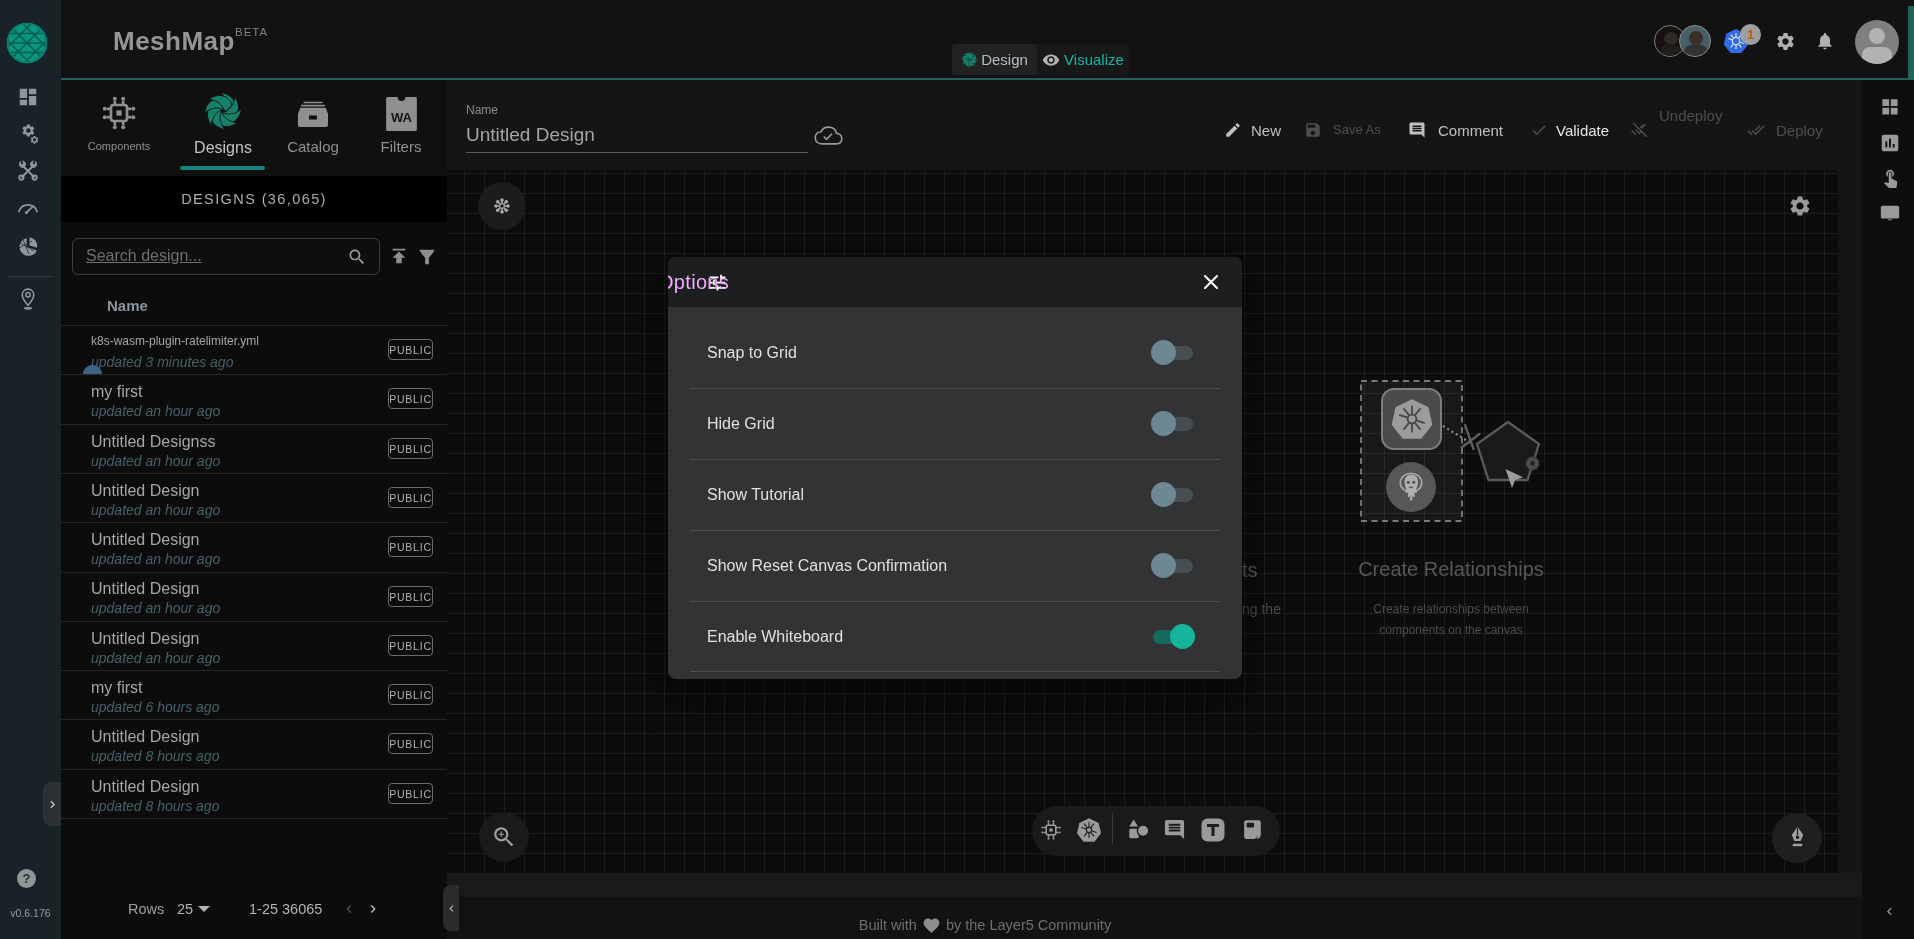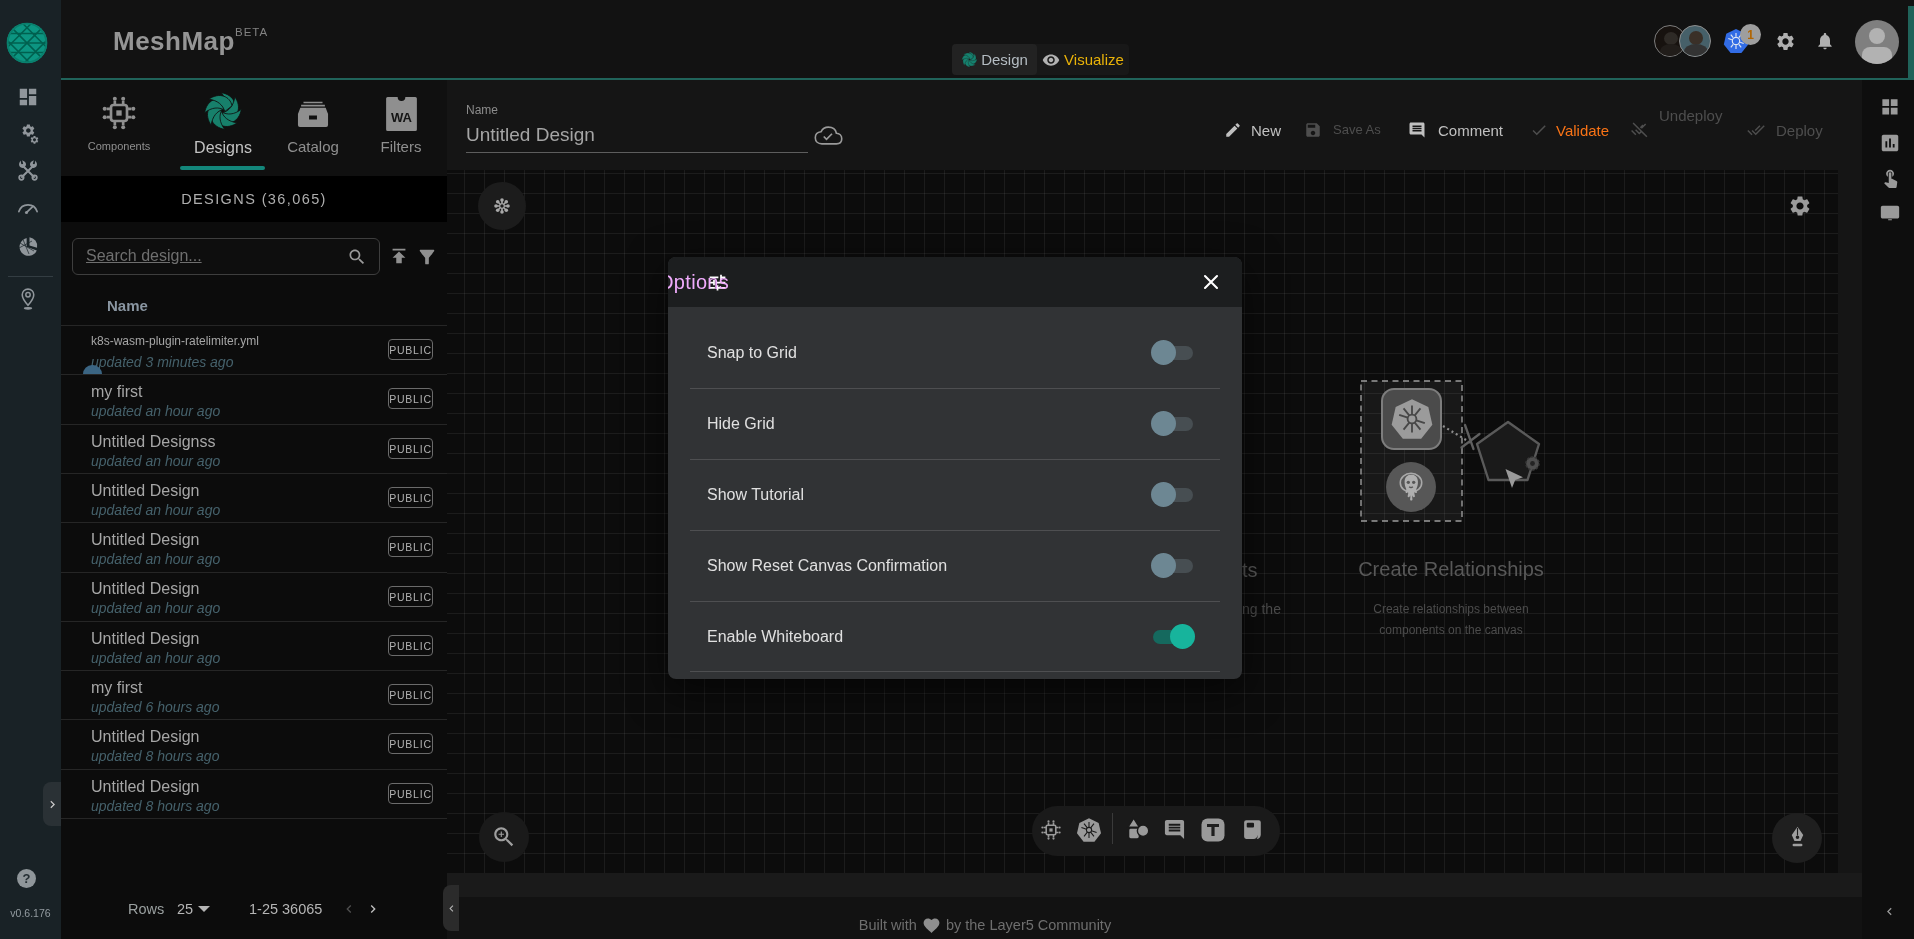--- a/index.html
+++ b/index.html
@@ -30,21 +30,21 @@
           <use href="#blade" transform="rotate(270 12 12)"></use>
           <use href="#blade" transform="rotate(315 12 12)"></use>
         </g>
     </svg>
     <span style="font-size:15px;color:#b4bcc2;">Design</span>
   </div>
   <div class="abs flex" style="left:1037px;top:44px;width:92px;height:31px;justify-content:center;">
     <svg width="18" height="18" viewBox="0 0 24 24" style="margin-right:4px;">
         <path fill="#b2b2b2" d="M12 4.5C7 4.5 2.73 7.61 1 12c1.73 4.39 6 7.5 11 7.5s9.27-3.11 11-7.5c-1.73-4.39-6-7.5-11-7.5zM12 17c-2.76 0-5-2.24-5-5s2.24-5 5-5 5 2.24 5 5-2.24 5-5 5zm0-8c-1.66 0-3 1.34-3 3s1.34 3 3 3 3-1.34 3-3-1.34-3-3-3z"></path>
       </svg>
-    <span style="font-size:15px;color:#eab308;">Visualize</span>
+    <span style="font-size:15px;color:#14b8a6;">Visualize</span>
   </div>
 
   <div class="abs" style="left:1654px;top:25px;width:32px;height:32px;border-radius:50%;background:#17120f;border:1px solid #7d7d7d;overflow:hidden;">
     <div style="position:absolute;left:9px;top:6px;width:14px;height:13px;border-radius:50%;background:#2e2a26;"></div>
     <div style="position:absolute;left:5px;top:18px;width:22px;height:14px;border-radius:50% 50% 0 0;background:#211d1a;"></div>
   </div>
   <div class="abs" style="left:1679px;top:25px;width:32px;height:32px;border-radius:50%;background:#466069;border:1px solid #8d8d8d;overflow:hidden;">
     <div style="position:absolute;left:9px;top:5px;width:14px;height:14px;border-radius:50%;background:#3a3028;"></div>
     <div style="position:absolute;left:4px;top:18px;width:24px;height:15px;border-radius:50% 50% 0 0;background:#333;"></div>
   </div>
@@ -221,21 +221,21 @@
       <path fill="#4e4e4e" d="M17 3H5c-1.11 0-2 .9-2 2v14c0 1.1.89 2 2 2h14c1.1 0 2-.9 2-2V7l-4-4zm-5 16c-1.66 0-3-1.34-3-3s1.34-3 3-3 3 1.34 3 3-1.34 3-3 3zm3-10H5V5h10v4z"></path>
     </svg>
   <div class="abs" style="left:1333px;top:122px;font-size:13px;color:#4e4e4e;">Save As</div>
   <svg class="abs" style="left:1408px;top:121px;" width="18" height="18" viewBox="0 0 24 24">
       <path fill="#c0c0c0" d="M21.99 4c0-1.1-.89-2-1.99-2H4c-1.1 0-2 .9-2 2v12c0 1.1.9 2 2 2h14l4 4-.01-18zM18 14H6v-2h12v2zm0-3H6V9h12v2zm0-3H6V6h12v2z"></path>
     </svg>
   <div class="abs" style="left:1438px;top:122px;font-size:15px;color:#c0c0c0;">Comment</div>
   <svg class="abs" style="left:1530px;top:121px;" width="18" height="18" viewBox="0 0 24 24">
       <path fill="#4e4e4e" d="M9 16.17 4.83 12l-1.42 1.41L9 19 21 7l-1.41-1.41z"></path>
     </svg>
-  <div class="abs" style="left:1556px;top:122px;font-size:15px;color:#f97316;">Validate</div>
+  <div class="abs" style="left:1556px;top:122px;font-size:15px;color:#e5e5e5;">Validate</div>
   <svg class="abs" style="left:1630px;top:121px;" width="18" height="18" viewBox="0 0 24 24">
       <path fill="#4e4e4e" d="M4.84 1.98 3.43 3.39l10.38 10.38-1.41 1.41-4.24-4.24-1.41 1.41 5.66 5.66 2.83-2.83 6.6 6.6 1.41-1.41L4.84 1.98zm13.21 4.25-1.41-1.42-3.54 3.54 1.41 1.41 3.54-3.53zm3.54-1.42L20.17 3.4l-5.66 5.66 1.41 1.41 5.67-5.66zm-20.17 8.6 5.66 5.66 1.41-1.41-5.66-5.66-1.41 1.41z"></path>
     </svg>
   <div class="abs" style="left:1659px;top:107px;font-size:15px;color:#4e4e4e;">Undeploy</div>
   <svg class="abs" style="left:1747px;top:121px;" width="18" height="18" viewBox="0 0 24 24">
       <path fill="#4e4e4e" d="M18 7l-1.41-1.41-6.34 6.34 1.41 1.41L18 7zm4.24-1.41L11.66 16.17 7.48 12l-1.41 1.41L11.66 19l12-12-1.42-1.41zM.41 13.41 6 19l1.41-1.41L1.83 12 .41 13.41z"></path>
     </svg>
   <div class="abs" style="left:1776px;top:122px;font-size:15px;color:#4e4e4e;">Deploy</div>
 
   <div class="abs flex" style="left:478px;top:182px;width:48px;height:48px;border-radius:50%;background:#1c1c1c;justify-content:center;">

